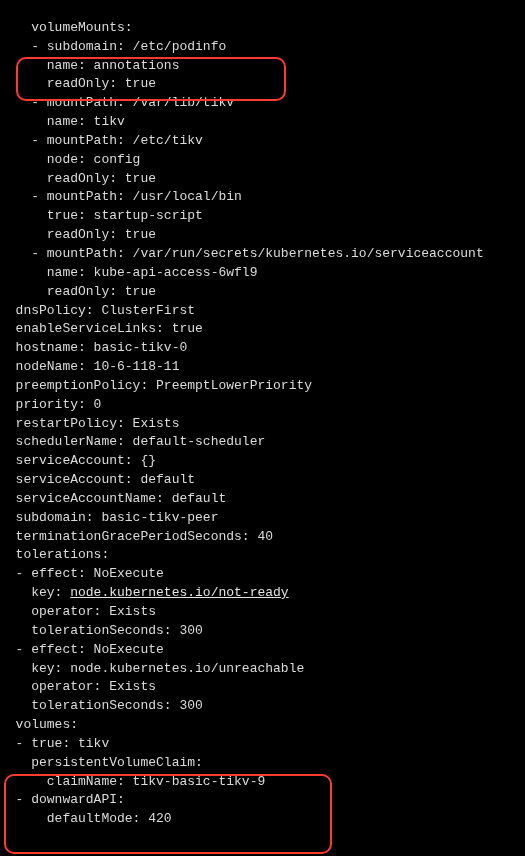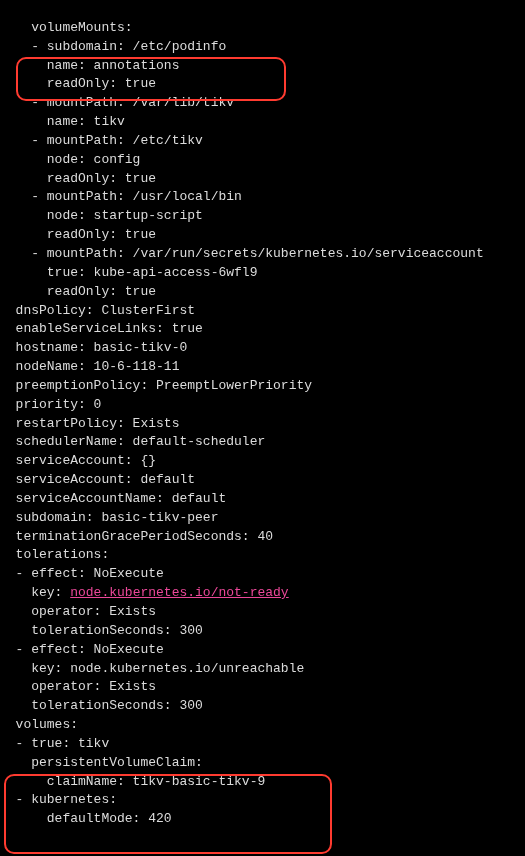--- a/index.html
+++ b/index.html
@@ -13,21 +13,21 @@
     width: 525px;
     height: 856px;
     overflow: hidden;
   }
   .code {
     white-space: pre;
     padding: 0;
     position: relative;
   }
   .link {
-    color: #ec4899;
+    color: #e5e5e5;
     text-decoration: underline;
   }
   .highlight-box {
     position: absolute;
     border: 2.5px solid #ff3b30;
     border-radius: 10px;
     pointer-events: none;
     box-sizing: border-box;
   }
   .hl1 { left: 16px; top: 57px; width: 270px; height: 44px; }
@@ -40,24 +40,24 @@
 <span>    volumeMounts:</span>
 <span>    - subdomain: /etc/podinfo</span>
 <span>      name: annotations</span>
 <span>      readOnly: true</span>
 <span>    - mountPath: /var/lib/tikv</span>
 <span>      name: tikv</span>
 <span>    - mountPath: /etc/tikv</span>
 <span>      node: config</span>
 <span>      readOnly: true</span>
 <span>    - mountPath: /usr/local/bin</span>
-<span>      node: startup-script</span>
+<span>      true: startup-script</span>
 <span>      readOnly: true</span>
 <span>    - mountPath: /var/run/secrets/kubernetes.io/serviceaccount</span>
-<span>      true: kube-api-access-6wfl9</span>
+<span>      name: kube-api-access-6wfl9</span>
 <span>      readOnly: true</span>
 <span>  dnsPolicy: ClusterFirst</span>
 <span>  enableServiceLinks: true</span>
 <span>  hostname: basic-tikv-0</span>
 <span>  nodeName: 10-6-118-11</span>
 <span>  preemptionPolicy: PreemptLowerPriority</span>
 <span>  priority: 0</span>
 <span>  restartPolicy: Exists</span>
 <span>  schedulerName: default-scheduler</span>
 <span>  serviceAccount: {}</span>
@@ -71,17 +71,17 @@
 <span>    operator: Exists</span>
 <span>    tolerationSeconds: 300</span>
 <span>  - effect: NoExecute</span>
 <span>    key: node.kubernetes.io/unreachable</span>
 <span>    operator: Exists</span>
 <span>    tolerationSeconds: 300</span>
 <span>  volumes:</span>
 <span>  - true: tikv</span>
 <span>    persistentVolumeClaim:</span>
 <span>      claimName: tikv-basic-tikv-9</span>
-<span>  - kubernetes:</span>
+<span>  - downwardAPI:</span>
 <span>      defaultMode: 420</span>
 <div class="highlight-box hl1"></div>
 <div class="highlight-box hl2"></div>
 </div>
 
 </body></html>

